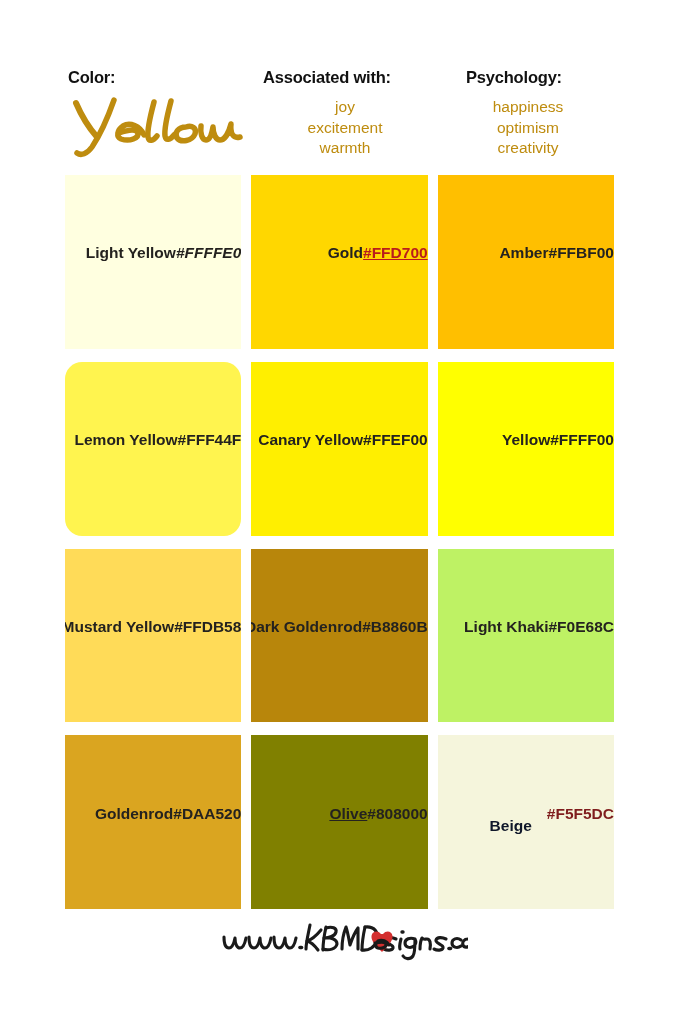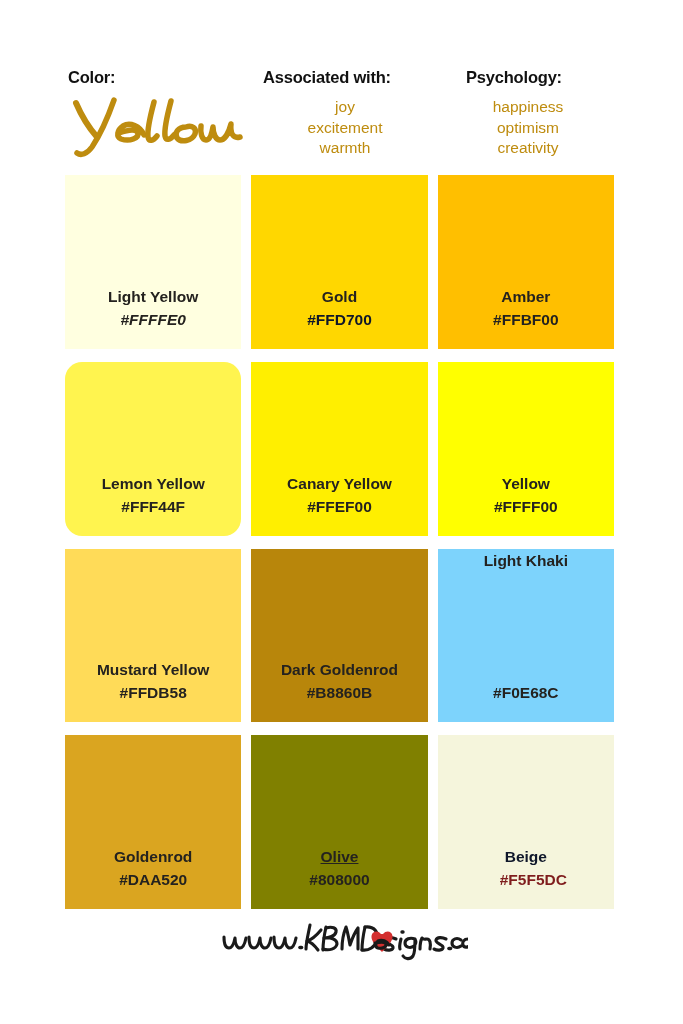--- a/index.html
+++ b/index.html
@@ -74,21 +74,21 @@
     display: grid;
     grid-template-columns: repeat(3, 1fr);
     grid-template-rows: repeat(4, 1fr);
     column-gap: 10px;
     row-gap: 13px;
   }
 
   .swatch {
     position: relative;
     display: flex;
-    flex-direction: column;
+    flex-direction: row;
     align-items: center;
     justify-content: flex-end;
     padding-bottom: 18px;
     box-sizing: border-box;
     overflow: hidden;
   }
   .swatch-name,
   .swatch-hex {
     font-size: 15.5px;
     font-weight: 600;
@@ -166,21 +166,21 @@
   </div>
 
   <div class="grid">
 
     <div class="swatch" style="background-color: rgb(255, 255, 224);">
       <div class="swatch-name" style="color: rgb(36, 34, 31);">Light Yellow</div>
       <div class="swatch-hex" style="color: rgb(36, 34, 31); font-style: italic;">#FFFFE0</div>
     </div>
     <div class="swatch" style="background-color: rgb(255, 215, 0);">
       <div class="swatch-name" style="color: rgb(36, 34, 31);">Gold</div>
-      <div class="swatch-hex" style="color: #0f172a;">#FFD700</div>
+      <div class="swatch-hex" style="color: #b91c1c; text-decoration: underline;">#FFD700</div>
     </div>
     <div class="swatch" style="background-color: rgb(255, 191, 0);">
       <div class="swatch-name" style="color: rgb(36, 34, 31);">Amber</div>
       <div class="swatch-hex" style="color: rgb(36, 34, 31);">#FFBF00</div>
     </div>
 
     <div class="swatch" style="background-color: rgb(255, 244, 79); border-radius: 17px;">
       <div class="swatch-name" style="color: rgb(36, 34, 31);">Lemon Yellow</div>
       <div class="swatch-hex" style="color: rgb(36, 34, 31);">#FFF44F</div>
     </div>
@@ -194,21 +194,21 @@
     </div>
 
     <div class="swatch" style="background-color: rgb(255, 219, 88);">
       <div class="swatch-name" style="color: rgb(36, 34, 31);">Mustard Yellow</div>
       <div class="swatch-hex" style="color: rgb(36, 34, 31);">#FFDB58</div>
     </div>
     <div class="swatch" style="background-color: rgb(184, 134, 11);">
       <div class="swatch-name" style="color: rgb(36, 34, 31);">Dark Goldenrod</div>
       <div class="swatch-hex" style="color: rgb(36, 34, 31);">#B8860B</div>
     </div>
-    <div class="swatch" style="background-color: #7dd3fc; justify-content: space-between;">
+    <div class="swatch" style="background-color: #bef264;">
       <div class="swatch-name" style="color: rgb(36, 34, 31);">Light Khaki</div>
       <div class="swatch-hex" style="color: rgb(36, 34, 31);">#F0E68C</div>
     </div>
 
     <div class="swatch" style="background-color: rgb(218, 165, 32);">
       <div class="swatch-name" style="color: rgb(36, 34, 31);">Goldenrod</div>
       <div class="swatch-hex" style="color: rgb(36, 34, 31);">#DAA520</div>
     </div>
     <div class="swatch" style="background-color: rgb(128, 128, 0);">
       <div class="swatch-name" style="color: rgb(36, 34, 31); text-decoration: underline;">Olive</div>

